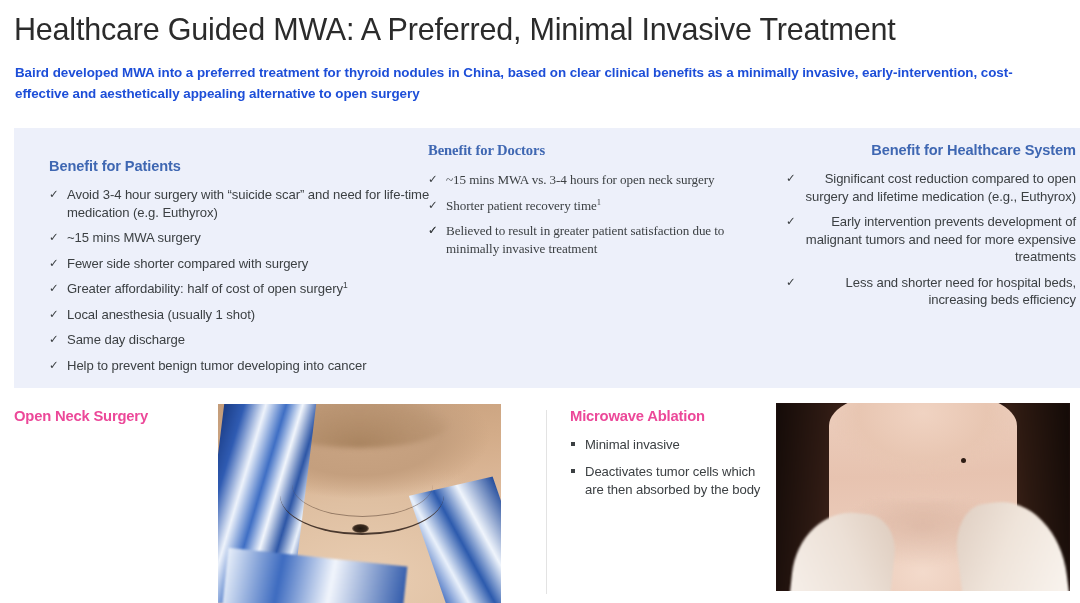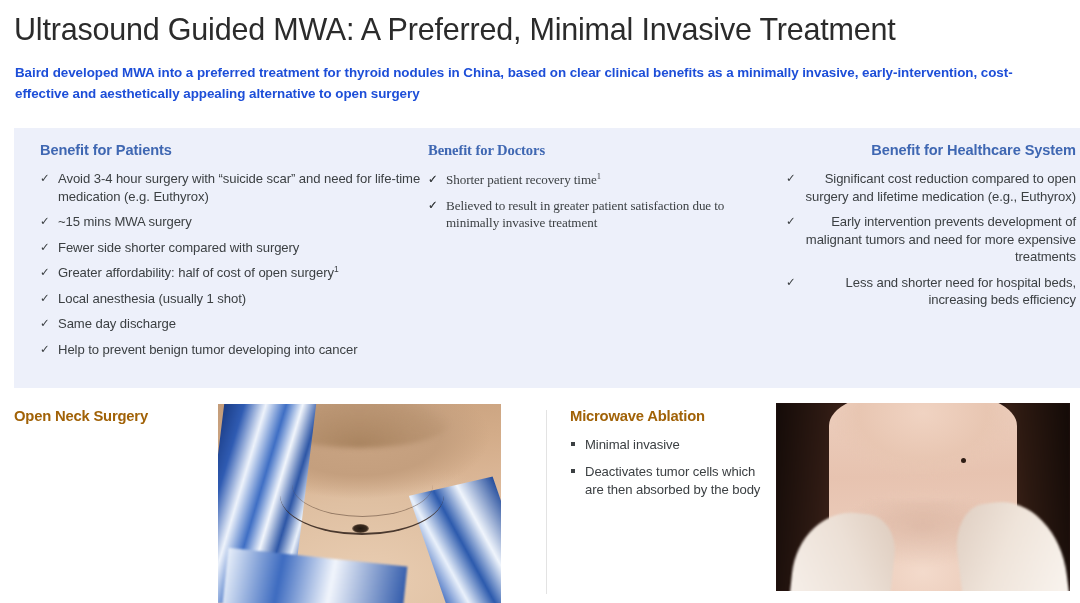--- a/index.html
+++ b/index.html
@@ -54,21 +54,21 @@
     top: 128px;
     width: 1066px;
     height: 260px;
     background: #edf0fa;
   }
 
   .bcol {
     position: absolute;
     top: 14px;
   }
-  .bcol-patients   { left: 26px;  width: 384px; }
+  .bcol-patients   { left: 35px;  width: 384px; margin-top: 16px; }
   .bcol-doctors    { left: 414px; width: 344px; font-family: Liberation Serif, serif; }
   .bcol-healthcare { left: 772px; width: 290px; text-align: right; }
 
   .bcol h3 {
     font-size: 14.6px;
     font-weight: bold;
     color: #3f67b2;
     margin-bottom: 12px;
     letter-spacing: -0.1px;
     white-space: nowrap;
@@ -113,21 +113,21 @@
     background: #e3e3e3;
   }
 
   .cpanel { position: absolute; top: 0; }
   .cpanel-left  { left: 14px;  width: 196px; }
   .cpanel-right { left: 570px; width: 200px; }
 
   .cpanel h4 {
     font-size: 14.8px;
     font-weight: bold;
-    color: #a16207;
+    color: #ec4899;
     margin-top: 14px;
     margin-bottom: 12px;
     letter-spacing: -0.2px;
     white-space: nowrap;
   }
 
   .sq-list { list-style: none; }
 
   .sq-list li {
     position: relative;
@@ -280,21 +280,21 @@
     position: absolute; left: 24%; top: 52%; width: 52%; height: 34%;
     background: radial-gradient(ellipse at 50% 40%, rgba(198,154,133,0.33) 0%, rgba(198,154,133,0) 72%);
     filter: blur(2px);
   }
 </style>
 </head>
 <body>
 
 <div class="slide">
 
-  <div class="title">Ultrasound Guided MWA: A Preferred, Minimal Invasive Treatment</div>
+  <div class="title">Healthcare Guided MWA: A Preferred, Minimal Invasive Treatment</div>
 
   <div class="subtitle">Baird developed MWA into a preferred treatment for thyroid nodules in China, based on clear clinical benefits as a minimally invasive, early-intervention, cost-effective and aesthetically appealing alternative to open surgery</div>
 
   <div class="benefits-panel">
 
     <div class="bcol bcol-patients">
       <h3>Benefit for Patients</h3>
       <ul class="check-list">
           <li><span class="ck">✓</span><span>Avoid 3-4 hour surgery with “suicide scar” and need for life-time medication (e.g. Euthyrox)</span></li>
           <li><span class="ck">✓</span><span>~15 mins MWA surgery</span></li>
@@ -302,21 +302,21 @@
           <li><span class="ck">✓</span><span>Greater affordability: half of cost of open surgery</span><sup>1</sup></li>
           <li><span class="ck">✓</span><span>Local anesthesia (usually 1 shot)</span></li>
           <li><span class="ck">✓</span><span>Same day discharge</span></li>
           <li><span class="ck">✓</span><span>Help to prevent benign tumor developing into cancer</span></li>
         </ul>
     </div>
 
     <div class="bcol bcol-doctors">
       <h3>Benefit for Doctors</h3>
       <ul class="check-list">
-          <li><span class="ck">✓</span></li>
+          <li><span class="ck">✓</span><span>~15 mins MWA vs. 3-4 hours for open neck surgery</span></li>
           <li><span class="ck">✓</span><span>Shorter patient recovery time</span><sup>1</sup></li>
           <li><span class="ck">✓</span></li>
           <li><span class="ck">✓</span><span>Believed to result in greater patient satisfaction due to minimally invasive treatment</span></li>
         </ul>
     </div>
 
     <div class="bcol bcol-healthcare">
       <h3>Benefit for Healthcare System</h3>
       <ul class="check-list">
           <li><span class="ck">✓</span><span>Significant cost reduction compared to open surgery and lifetime medication (e.g., Euthyrox)</span></li>

